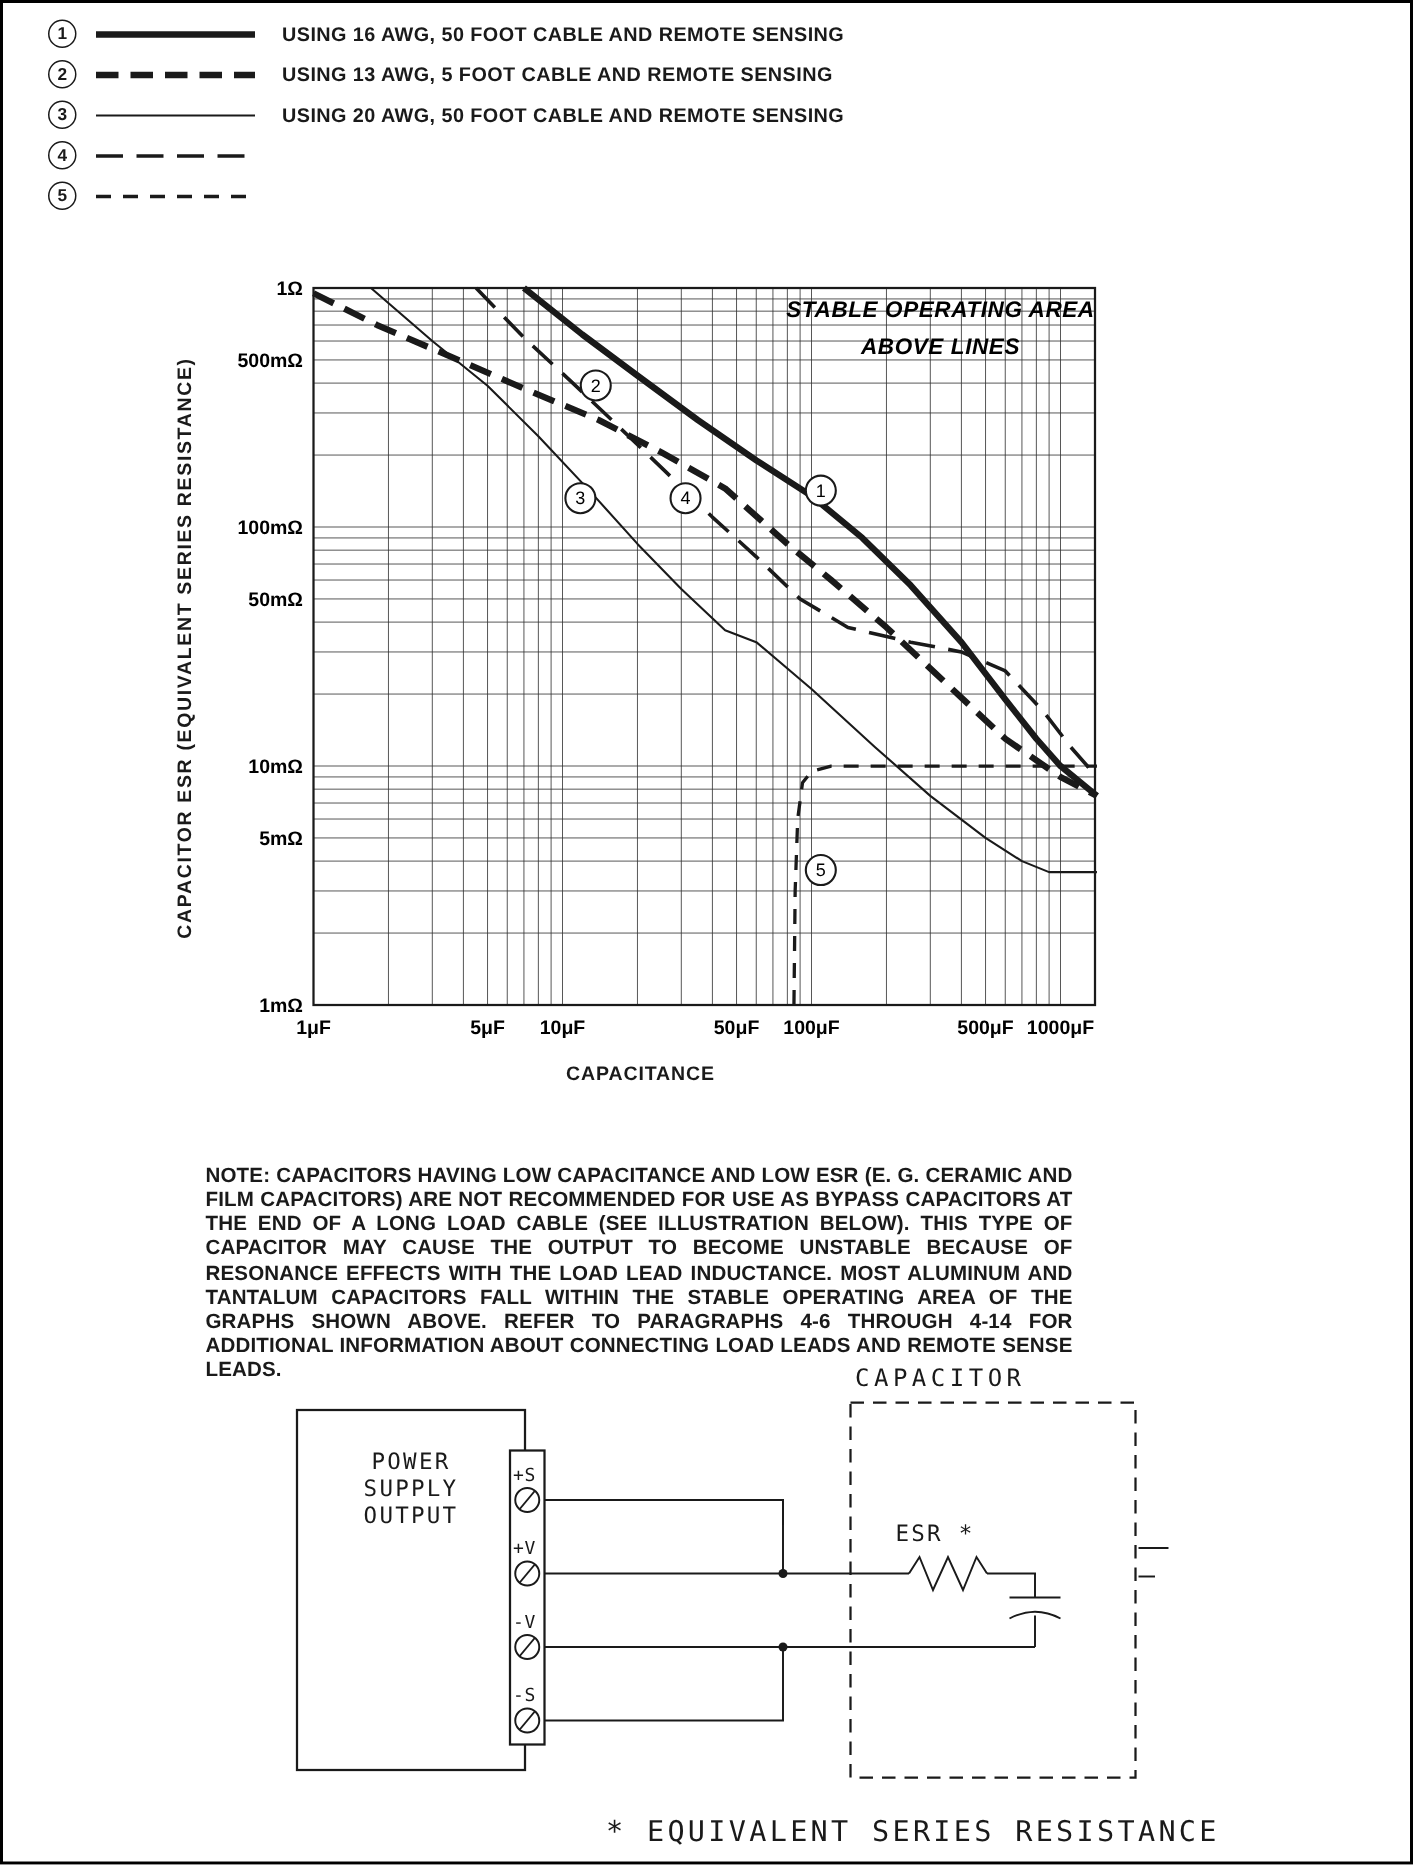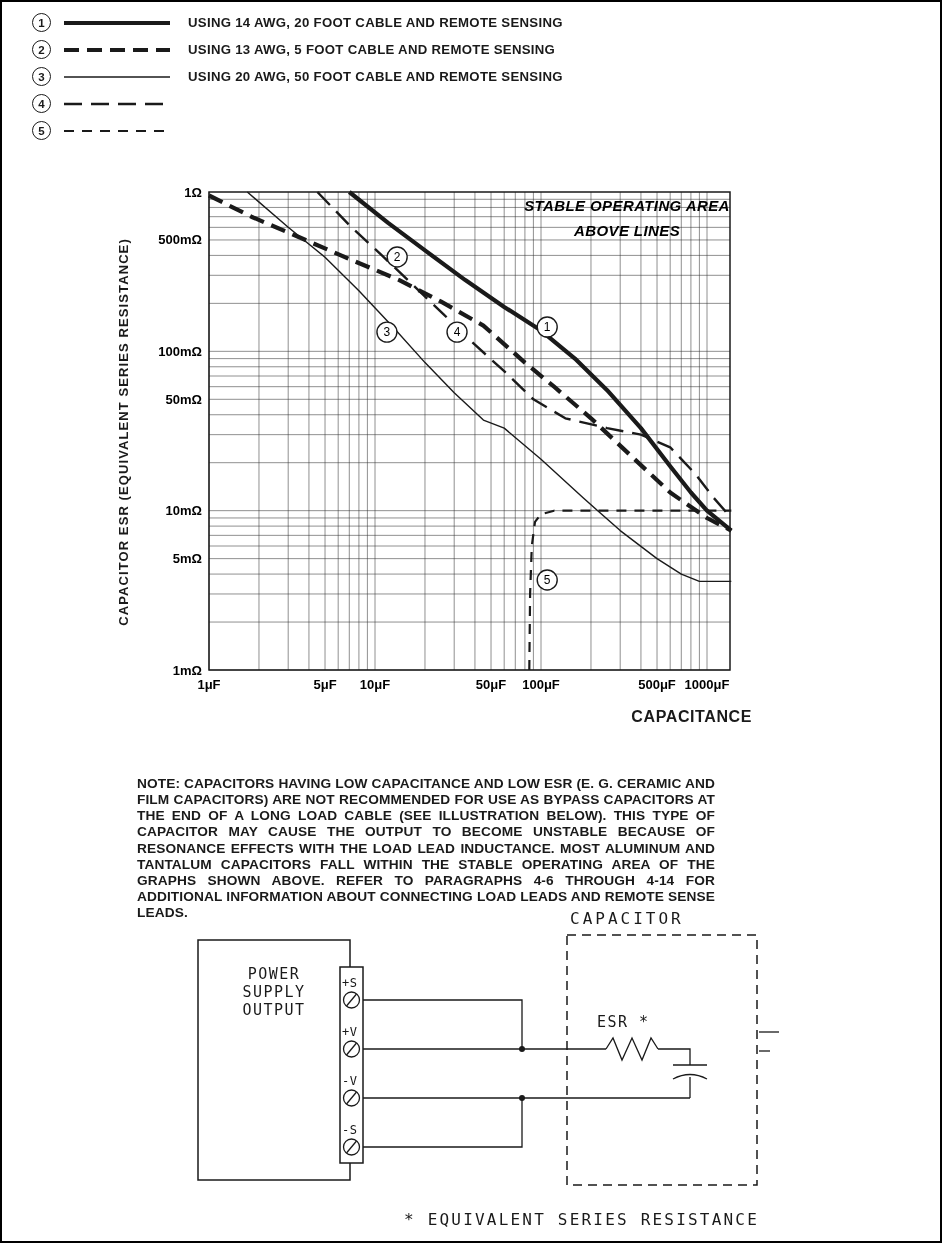--- a/index.html
+++ b/index.html
@@ -18,22 +18,22 @@
   }
   .legend-sample{margin:0 16px 0 11px;display:block}
   .legend-label{font-size:13.2px;letter-spacing:.3px;white-space:nowrap;font-weight:600}
   
   #ylabel{
     position:absolute;left:121px;top:430px;transform:translate(-50%,-50%) rotate(-90deg);
     font-size:13px;font-weight:bold;letter-spacing:1.1px;white-space:nowrap;
   }
   #chart-svg{position:absolute;left:100px;top:178px}
   #xlabel{
-    position:absolute;left:100px;top:706px;width:650px;text-align:right;
-    font-size:16px;font-weight:bold;letter-spacing:.6px;
+    position:absolute;left:100px;top:706px;width:650px;text-align:center;
+    font-size:13px;font-weight:bold;letter-spacing:.6px;
   }
   .grid{stroke:#333;stroke-width:.55}
   .frame{fill:none;stroke:#1a1a1a;stroke-width:1.5}
   .curve{fill:none;stroke:#1a1a1a;stroke-linejoin:round;stroke-linecap:butt}
   .ticklab{font-size:13px;font-weight:bold;font-family:"Liberation Sans",sans-serif}
   .annot{font-size:15px;font-style:italic;font-weight:600;letter-spacing:.4px;font-family:"Liberation Sans",sans-serif}
   .marker-c{fill:#fff;stroke:#1a1a1a;stroke-width:1.4}
   .marker-num{font-size:12px;font-family:"Liberation Sans",sans-serif}
   
   .note{
@@ -47,35 +47,35 @@
   .solid-box{fill:none;stroke:#1a1a1a;stroke-width:1.5}
   .strip{fill:#fff;stroke:#1a1a1a;stroke-width:1.5}
   .dashed-box{fill:none;stroke:#1a1a1a;stroke-width:1.5;stroke-dasharray:9 6}
   .mono{font-family:"DejaVu Sans Mono",monospace;fill:#1a1a1a}
   .t16{font-size:16px;letter-spacing:3px}
   .t15{font-size:15px;letter-spacing:1.5px}
   .t12{font-size:12px;letter-spacing:.5px}
   .dot{fill:#1a1a1a}
   .caption{
     position:absolute;left:402px;top:1208px;
-    font-family:"DejaVu Sans Mono",monospace;font-size:16px;letter-spacing:2.2px;
+    font-family:"DejaVu Sans Mono",monospace;font-size:19px;letter-spacing:2.2px;
   }
 </style>
 </head>
 <body>
 
 <div class="page">
 
   <div class="legend" id="legend">
       <div class="legend-row">
         <span class="legend-num">1</span>
         <svg width="110" height="12" class="legend-sample">
           <line x1="2" y1="6" x2="108" y2="6" stroke="#1a1a1a" stroke-width="4.2"></line>
         </svg>
-        <span class="legend-label">USING 14 AWG, 20 FOOT CABLE AND REMOTE SENSING</span>
+        <span class="legend-label">USING 16 AWG, 50 FOOT CABLE AND REMOTE SENSING</span>
       </div>
       <div class="legend-row">
         <span class="legend-num">2</span>
         <svg width="110" height="12" class="legend-sample">
           <line x1="2" y1="6" x2="108" y2="6" stroke="#1a1a1a" stroke-width="4.2" stroke-dasharray="15 8"></line>
         </svg>
         <span class="legend-label">USING 13 AWG, 5 FOOT CABLE AND REMOTE SENSING</span>
       </div>
       <div class="legend-row">
         <span class="legend-num">3</span>

